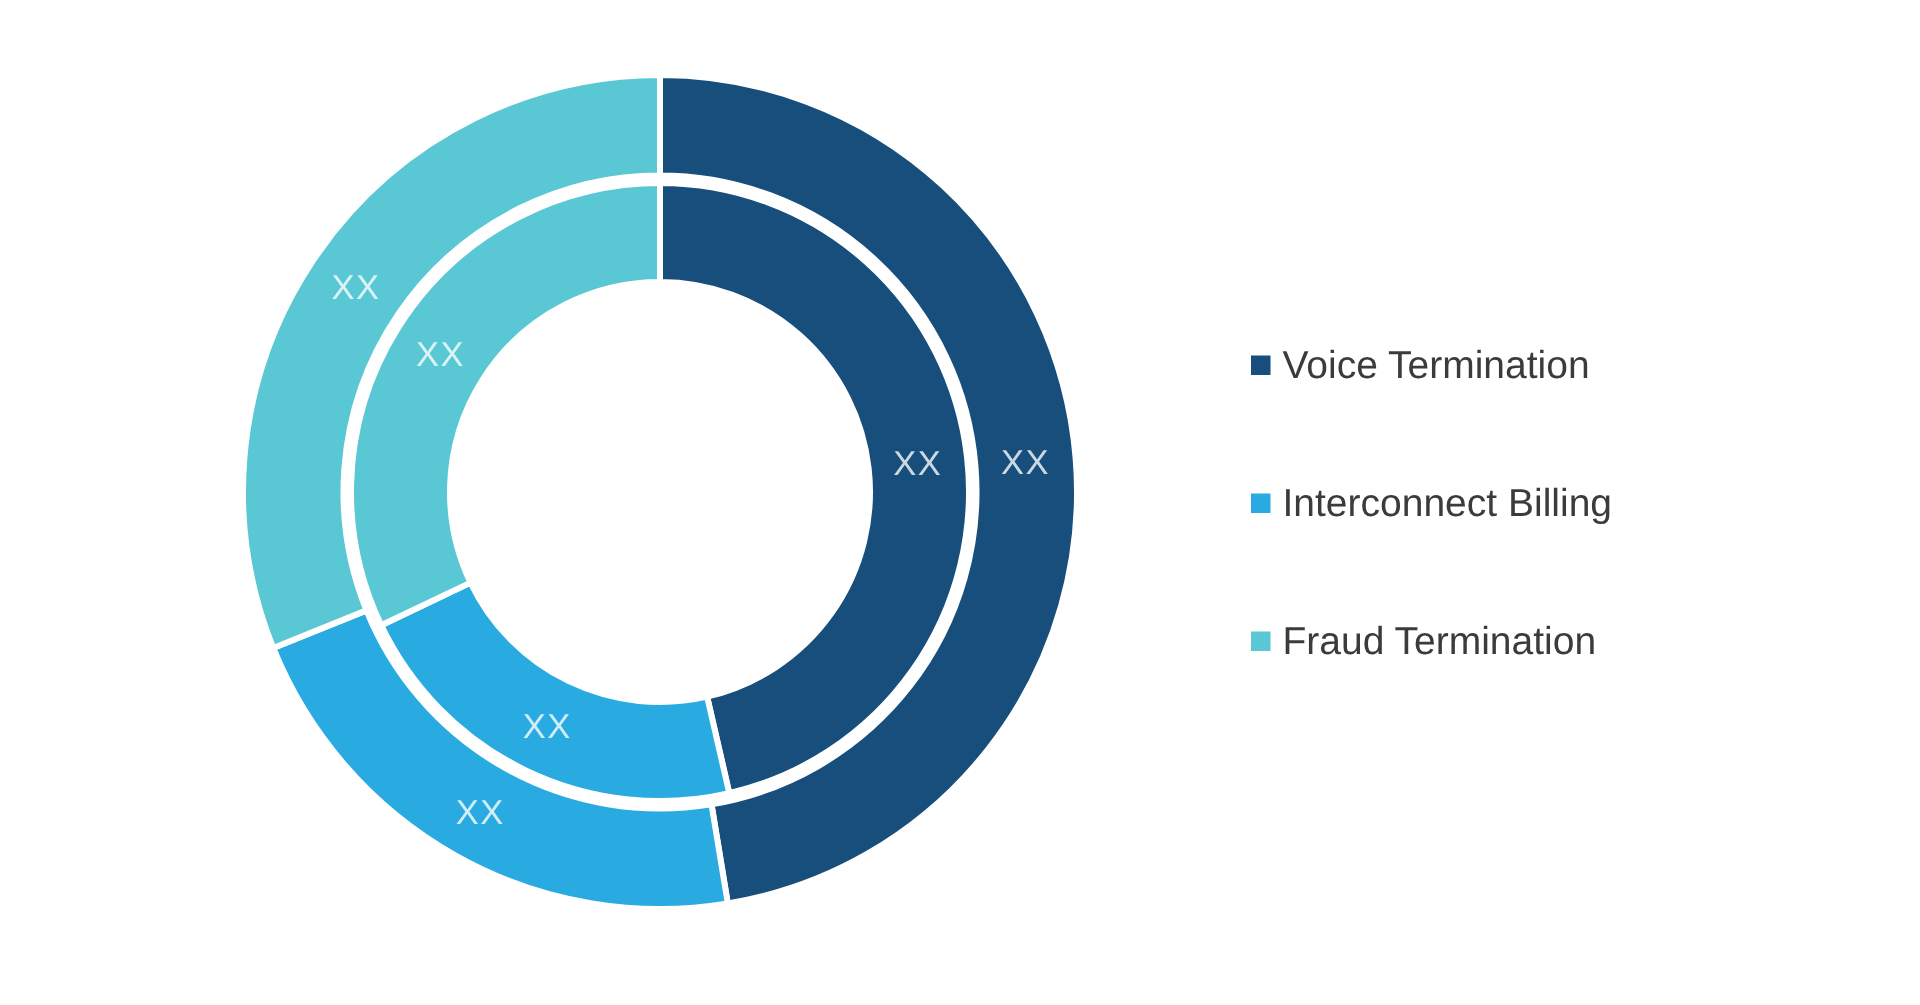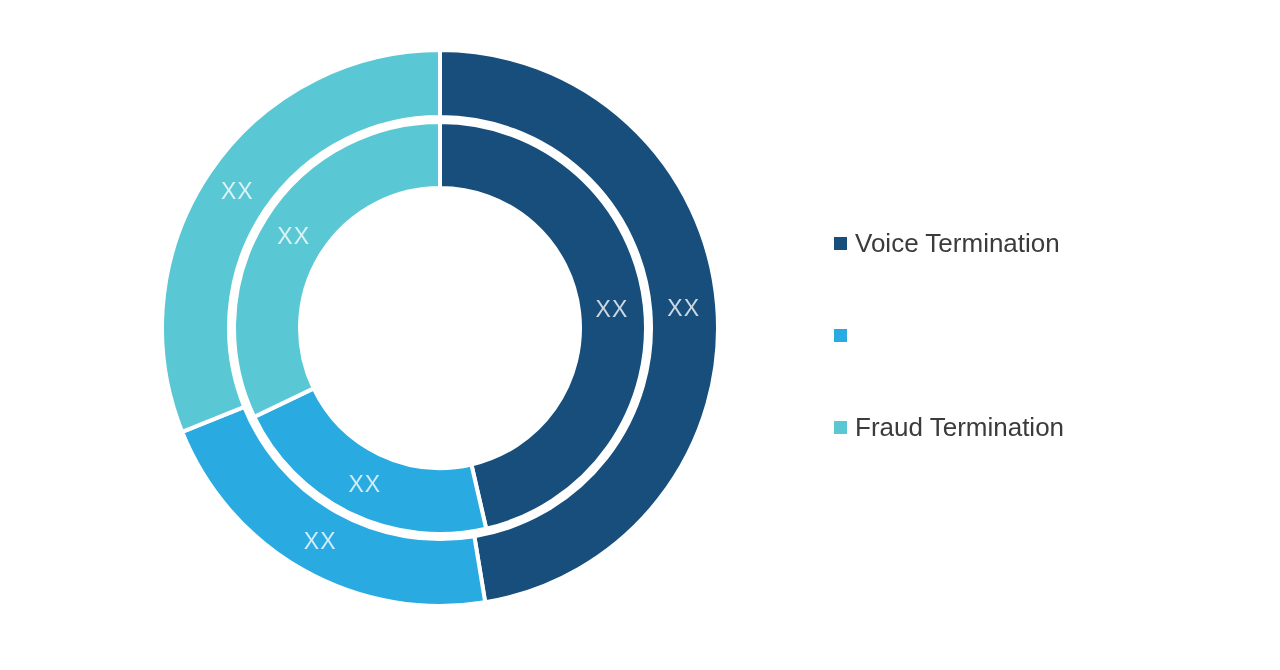--- a/index.html
+++ b/index.html
@@ -73,20 +73,21 @@
       <text x="293.6407707194634" y="235.76130961246633" dy="0.36em" class="slice-label" fill="rgba(255,255,255,0.78)">XX</text>
     </svg>
 
   <div class="legend">
     <div class="legend-item">
       <span class="swatch" style="background: rgb(23, 78, 124);"></span>
       <span class="legend-label">Voice Termination</span>
     </div>
     <div class="legend-item">
       <span class="swatch" style="background: rgb(41, 171, 226);"></span>
+      <span class="legend-label">Interconnect Billing</span>
     </div>
     <div class="legend-item">
       <span class="swatch" style="background: rgb(90, 200, 212);"></span>
       <span class="legend-label">Fraud Termination</span>
     </div>
   </div>
 
 </div>
 
 </body></html>

